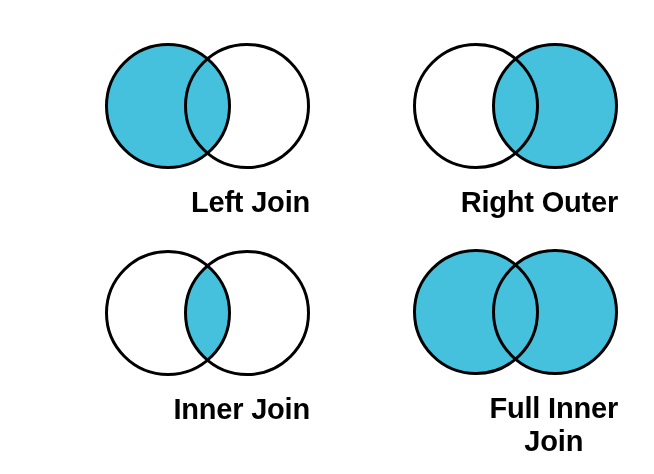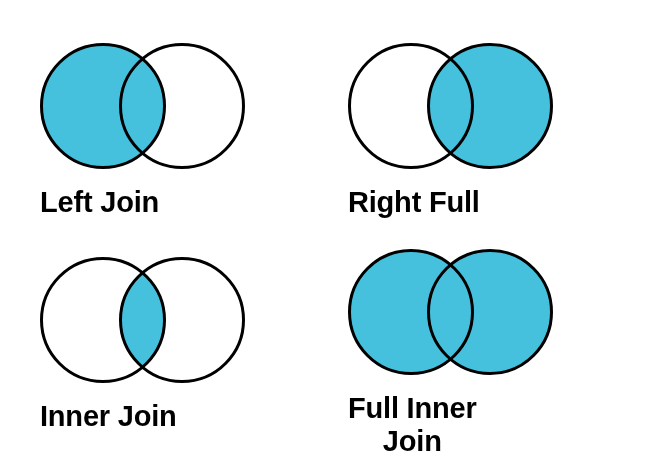--- a/index.html
+++ b/index.html
@@ -16,25 +16,25 @@
   #diagram-board {
     position: relative;
     width: 654px;
     height: 474px;
     background: #ffffff;
   }
   .venn-cell {
     position: absolute;
     display: flex;
     flex-direction: column;
-    align-items: flex-start;
+    align-items: flex-end;
   }
   .venn-cell.cell-left-join   { left: 40px;  top: 36px; width: 270px; }
   .venn-cell.cell-right-join  { left: 348px; top: 36px; width: 270px; }
-  .venn-cell.cell-inner-join  { left: 40px;  top: 250px; width: 270px; }
+  .venn-cell.cell-inner-join  { left: 40px;  top: 243px; width: 270px; }
   .venn-cell.cell-full-outer-join { left: 348px; top: 242px; width: 270px; }
 
   .venn-figure {
     display: block;
   }
   .venn-label {
     margin-top: 10px;
     font-family: "Liberation Sans", sans-serif;
     font-weight: bold;
     font-size: 29px;
@@ -79,21 +79,21 @@
           </clipPath>
       </defs>
       <circle cx="63" cy="70" r="61.5" fill="#ffffff"></circle>
       <circle cx="142" cy="70" r="61.5" fill="#45c1dd"></circle>
       <g clip-path="url(#clip-right-join-L)">
         <circle cx="142" cy="70" r="61.5" fill="#45c1dd"></circle>
       </g>
       <circle cx="63" cy="70" r="61.5" fill="none" stroke="#000000" stroke-width="3"></circle>
       <circle cx="142" cy="70" r="61.5" fill="none" stroke="#000000" stroke-width="3"></circle>
     </svg>
-    <div class="venn-label">Right Full</div>
+    <div class="venn-label">Right Outer</div>
   </div>
 
   <div class="venn-cell cell-inner-join">
     <svg class="venn-figure" width="205" height="140" viewBox="0 0 205 140">
       <defs>
         <clipPath id="clip-inner-join-L">
             <circle cx="63" cy="70" r="61.5"></circle>
           </clipPath>
       </defs>
       <circle cx="63" cy="70" r="61.5" fill="#ffffff"></circle>

